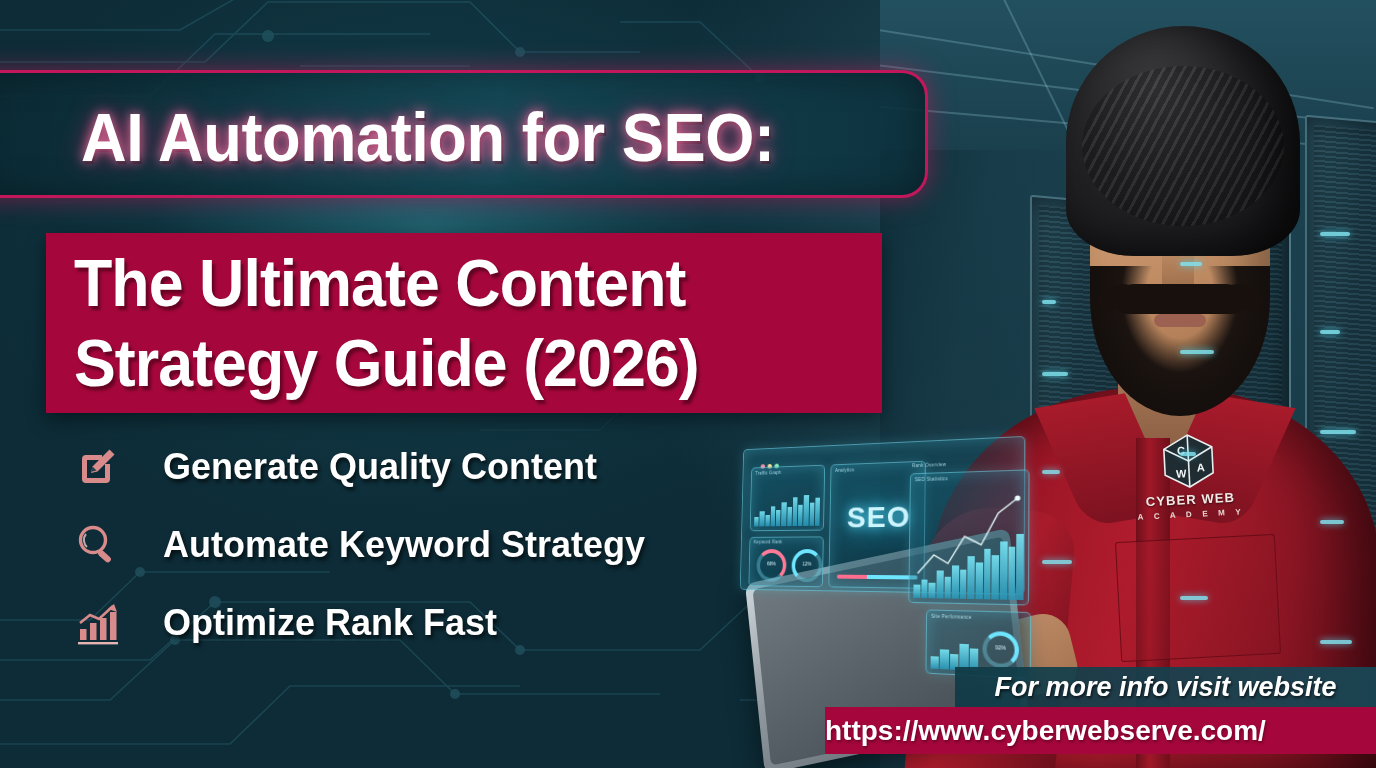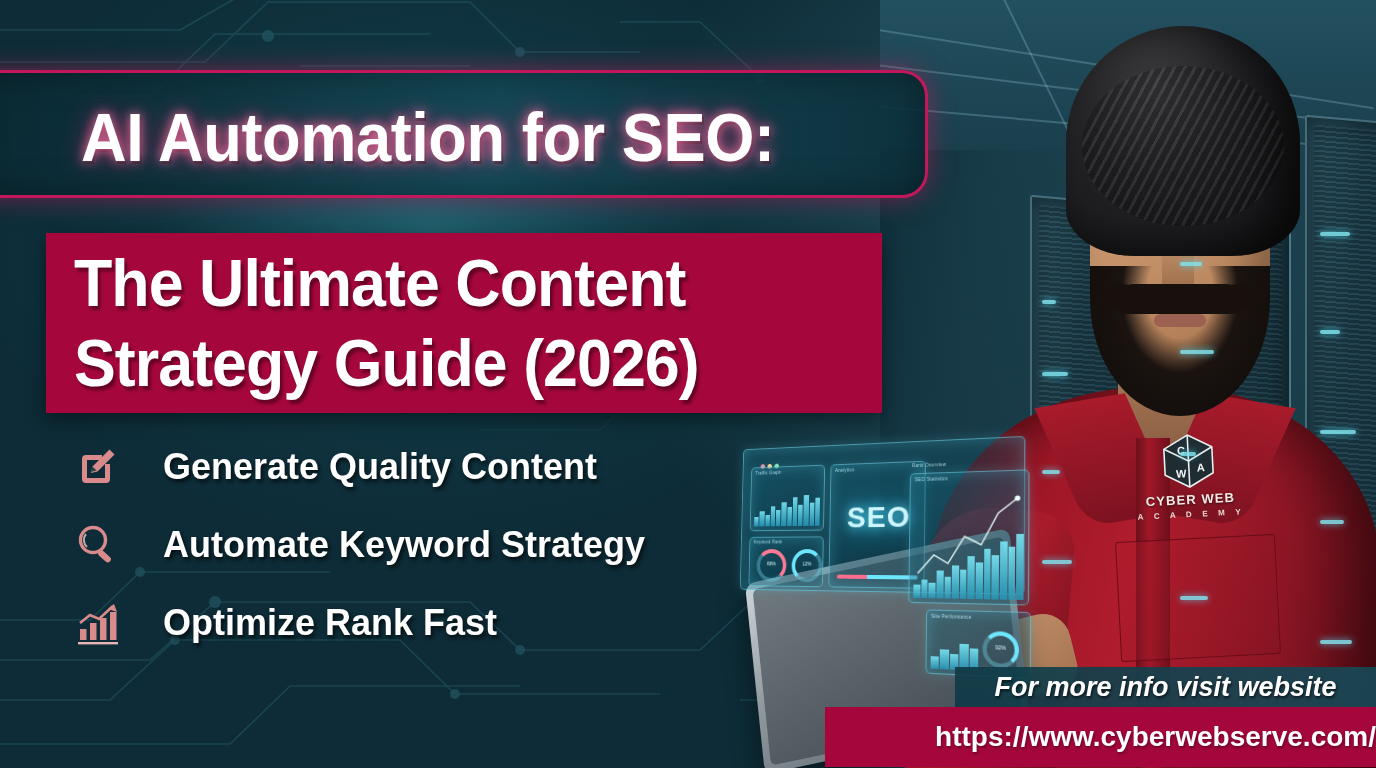--- a/index.html
+++ b/index.html
@@ -156,22 +156,22 @@
   .bullet .bi{ width:54px; height:54px; flex:none; display:flex; align-items:center; justify-content:center;}
   .bullet .bt{ font-size:36px; font-weight:700; color:#fff; white-space:nowrap;
      text-shadow:2px 3px 4px rgba(0,0,0,.7);}
 
   
   .cta-top{ position:absolute; left:955px; top:667px; width:421px; height:40px;
      background:linear-gradient(90deg, rgba(15,58,70,.92), rgba(22,74,88,.9));
      display:flex; align-items:center; justify-content:center;font-style:italic;}
   .cta-top span{ font-size:27px; font-weight:600; color:#fff; white-space:nowrap;
      text-shadow:1px 2px 3px rgba(0,0,0,.65);}
-  .cta-url{ position:absolute; left:825px; top:707px; width:551px; height:60px;
-     background:#a5073c; display:flex; align-items:center; justify-content:flex-end;}
+  .cta-url{ position:absolute; left:825px; top:707px; width:551px; height:47px;
+     background:#a5073c; display:flex; align-items:center; justify-content:flex-start;}
   .cta-url span{ font-size:28px; font-weight:700; color:#fff; white-space:nowrap;
      text-shadow:1px 2px 3px rgba(60,0,18,.55);}
 </style>
 </head>
 <body>
 
 <div class="banner">
 
   <div class="circuits">
     <svg viewBox="0 0 1376 768" preserveAspectRatio="none">

